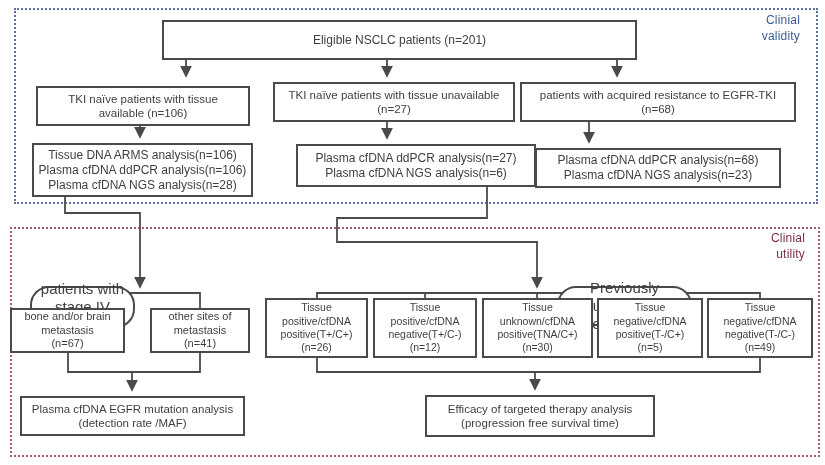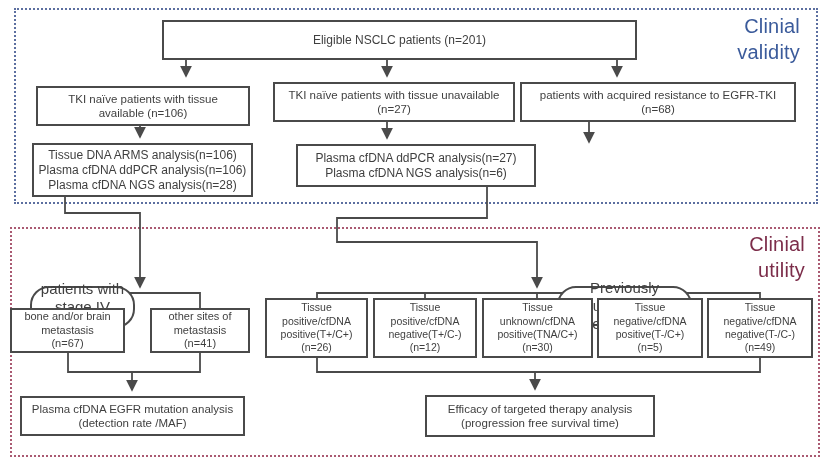--- a/index.html
+++ b/index.html
@@ -14,21 +14,21 @@
   .box{
     position:absolute;box-sizing:border-box;border:2px solid #4a4a4a;background:#fff;
     display:flex;align-items:center;justify-content:center;text-align:center;
     white-space:pre-line;font-size:11.5px;line-height:1.25;z-index:3;padding:18px 2px;
   }
   .stadium{border-radius:19px;font-size:15px;line-height:1.18;margin-top:48px;}
   .small{font-size:10.5px;line-height:1.28;}
   .md{font-size:12px;}
   .sm11{font-size:11px;}
   .label{
-    position:absolute;z-index:3;font-size:20px;line-height:1.3;text-align:right;
+    position:absolute;z-index:3;font-size:12px;line-height:1.3;text-align:right;
     white-space:pre-line;letter-spacing:.2px;
   }
 </style>
 </head>
 <body>
 
 <div class="canvas">
 
   <div class="dashed validity-rect"></div>
   <div class="dashed utility-rect"></div>
@@ -80,20 +80,22 @@
   <div class="box" style="left:273px;top:82px;width:242px;height:31px;">TKI naïve patients with tissue unavailable
 (n=27)</div>
   <div class="box" style="left:520px;top:82px;width:276px;height:31px;">patients with acquired resistance to EGFR-TKI
 (n=68)</div>
 
   <div class="box md" style="left:32px;top:143px;width:221px;height:54px;">Tissue DNA ARMS analysis(n=106)
 Plasma cfDNA ddPCR analysis(n=106)
 Plasma cfDNA NGS analysis(n=28)</div>
   <div class="box md" style="left:276px;top:144px;width:240px;height:43px;margin-left:20px;">Plasma cfDNA ddPCR analysis(n=27)
 Plasma cfDNA NGS analysis(n=6)</div>
+  <div class="box md" style="left:535px;top:148px;width:246px;height:37px;">Plasma cfDNA ddPCR analysis(n=68)
+Plasma cfDNA NGS analysis(n=23)</div>
 
   <div class="box stadium" style="left:30px;top:238px;width:105px;height:42px;">patients with
 stage IV
 (n=108)</div>
   <div class="box stadium" style="left:557px;top:238px;width:135px;height:40px;">Previously untreated
 patients (n=122 )</div>
 
   <div class="box sm11" style="left:10px;top:308px;width:115px;height:45px;">bone and/or brain
 metastasis
 (n=67)</div>

